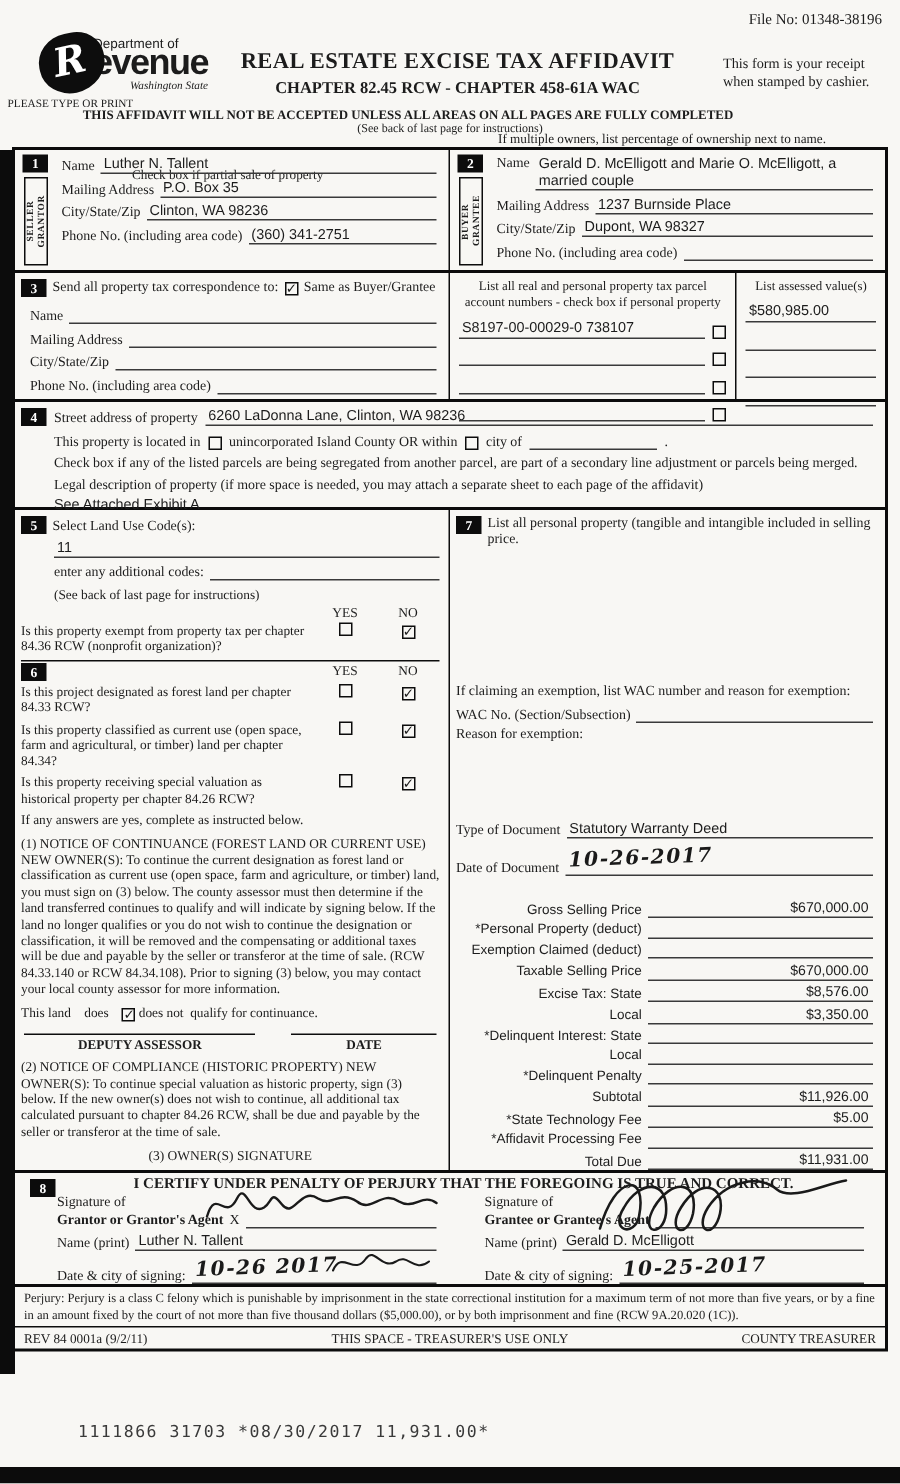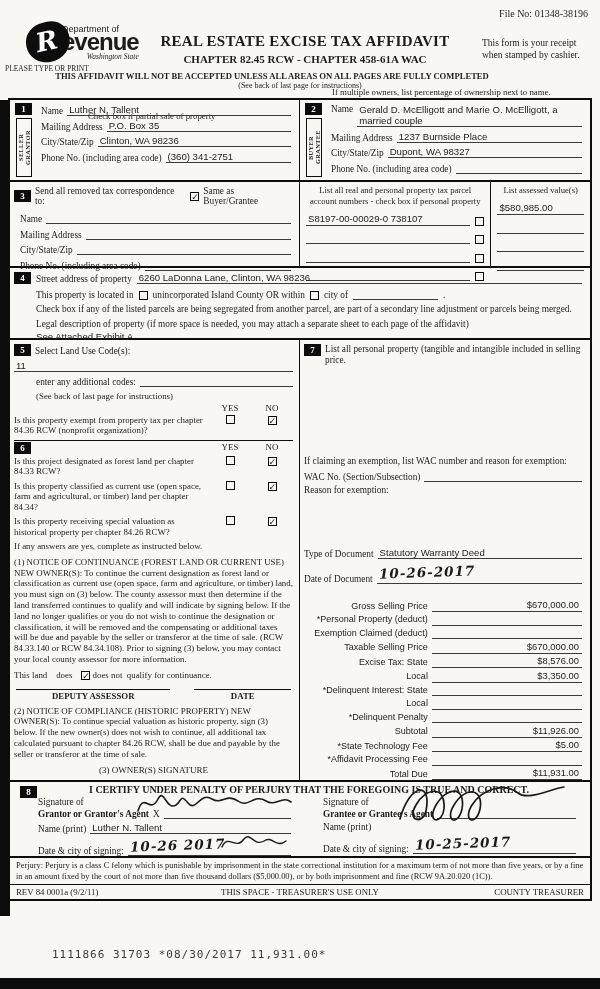--- a/index.html
+++ b/index.html
@@ -186,21 +186,21 @@
             <span class="fill"></span>
           </div>
       </div>
     </div>
   </div>
 
   <div class="row" style="height:86px;">
     <div class="halfL">
       <div class="sec3-pad" style="align-items:center;">
         <span class="badge">3</span>
-        <span>Send all removed tax correspondence to:</span>
+        <span>Send all property tax correspondence to:</span>
         <span class="cb">✓</span>
         <span>Same as Buyer/Grantee</span>
       </div>
       <div class="fields" style="padding-left:10px;">
         <div class="fl">
             <span>Name</span>
             <span class="fill"></span>
           </div>
         <div class="fl">
             <span>Mailing Address</span>
@@ -275,21 +275,21 @@
       <div class="sans" style="margin-left:22px; font-size:9.6px;">See Attached Exhibit A</div>
     </div>
   </div>
 
   <div class="row" style="height:442px;">
     <div class="rowD-left">
       <div class="fl" style="font-size:9.3px;">
         <span class="badge">5</span>
         <span>Select Land Use Code(s):</span>
       </div>
-      <div class="fl" style="align-items:center;">
+      <div class="fl" style="margin-left:22px;align-items:center;">
           <span class="fill">11</span>
         </div>
       <div class="fl" style="margin-left:22px;">
           <span>enter any additional codes:</span>
           <span class="fill"></span>
         </div>
       <div style="margin-left:22px; font-size:8.9px;">(See back of last page for instructions)</div>
       <div class="qhead">
           <span>YES</span>
           <span>NO</span>
@@ -447,20 +447,21 @@
           <svg class="sig-svg" style="left:95px; top:-20px;" width="190" height="50" viewBox="0 0 190 50">
             <path d="M6,42 C16,6 38,4 32,34 C29,48 12,44 22,28 C32,10 52,8 50,32 C48,48 32,46 42,28 C54,8 72,10 68,32 C64,50 50,44 60,28 C72,8 90,12 86,32 C82,50 68,44 78,28 C90,10 112,6 124,16 C134,24 156,12 170,10" stroke="#1a1a1a" stroke-width="1.7" fill="none" stroke-linecap="round"></path>
           </svg>
           <div style="font-size:9.3px;">Signature of</div>
           <div class="fl">
               <b>Grantee or Grantee's Agent</b>
               <span class="fill"></span>
             </div>
           <div class="fl">
               <span>Name (print)</span>
+              <span class="fill">Gerald D. McElligott</span>
             </div>
           <div class="fl">
               <span>Date &amp; city of signing:</span>
               <span class="fill" style="min-height:16px; line-height:16px;"><span class="hand">10-25-2017</span></span>
             </div>
         </div>
       </div>
     </div>
   </div>
 

